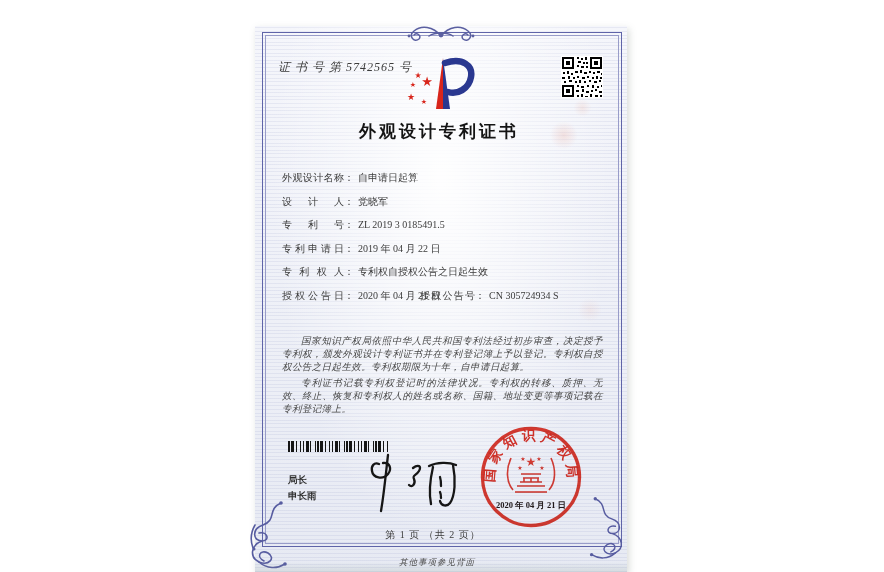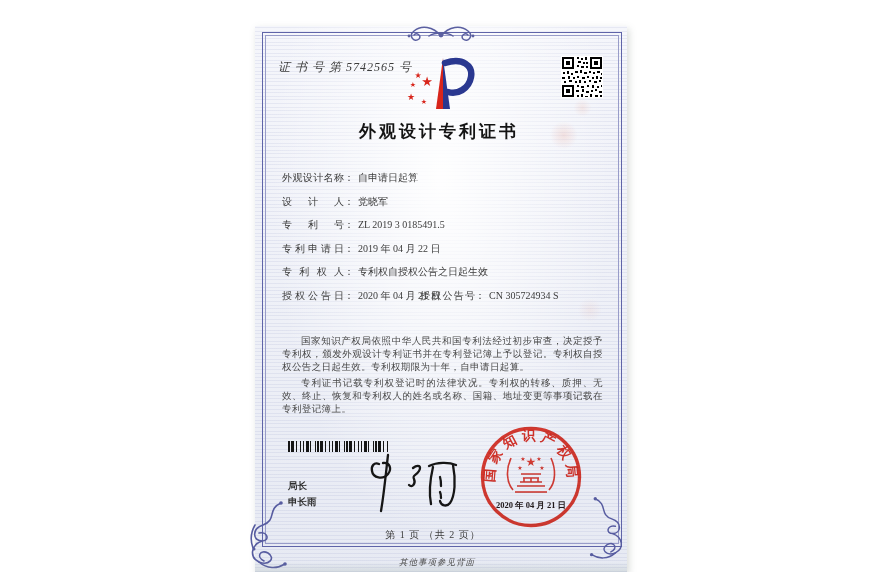--- a/index.html
+++ b/index.html
@@ -40,31 +40,31 @@
   .fields{position:absolute;left:27px;top:147px;width:330px;}
   .field-row{position:relative;font-size:10px;color:#3b3b3b;height:10px;line-height:10px;
     margin-bottom:13.6px;white-space:nowrap;}
   .flabel{display:inline-block;width:62px;text-align:justify;text-align-last:justify;vertical-align:top;}
   .fcolon{display:inline-block;margin-right:4px;}
   .fsecond{position:absolute;left:138px;top:0;}
   .fsecond .flabel{width:55px;}
   .paras{position:absolute;left:27px;top:309px;width:321px;}
   .paras p{
     margin:0 0 3px 0;font-size:9.5px;line-height:12.9px;color:#474747;
-    text-align:justify;text-indent:2em;letter-spacing:.4px;
+    text-align:justify;text-indent:2em;font-style:italic;letter-spacing:.4px;
   }
   .barcode{
     position:absolute;left:33px;top:415px;width:102px;height:11px;
     background:repeating-linear-gradient(90deg,
       #151515 0 1.5px, transparent 1.5px 3px,
       #151515 3px 6px, transparent 6px 7.5px,
       #151515 7.5px 8.5px, transparent 8.5px 12px,
       #151515 12px 13px, transparent 13px 14.5px);
   }
-  .director{position:absolute;left:33px;top:446px;font-size:9.5px;color:#2e2e2e;font-weight:bold;line-height:16px;margin-top:6px;}
+  .director{position:absolute;left:33px;top:446px;font-size:9.5px;color:#2e2e2e;font-weight:bold;line-height:16px;}
   .signature{position:absolute;left:112px;top:426px;width:92px;height:62px;}
   .sealwrap{position:absolute;left:222px;top:398px;width:108px;height:108px;mix-blend-mode:multiply;}
   .sealdate{
     position:absolute;left:228px;top:474px;width:96px;text-align:center;
     font-size:8.5px;font-weight:bold;color:#20191a;letter-spacing:0;white-space:nowrap;
   }
   .pagenote{
     position:absolute;left:98px;top:502px;width:160px;text-align:center;
     font-size:10px;color:#3d3d3d;letter-spacing:1px;white-space:nowrap;
   }

